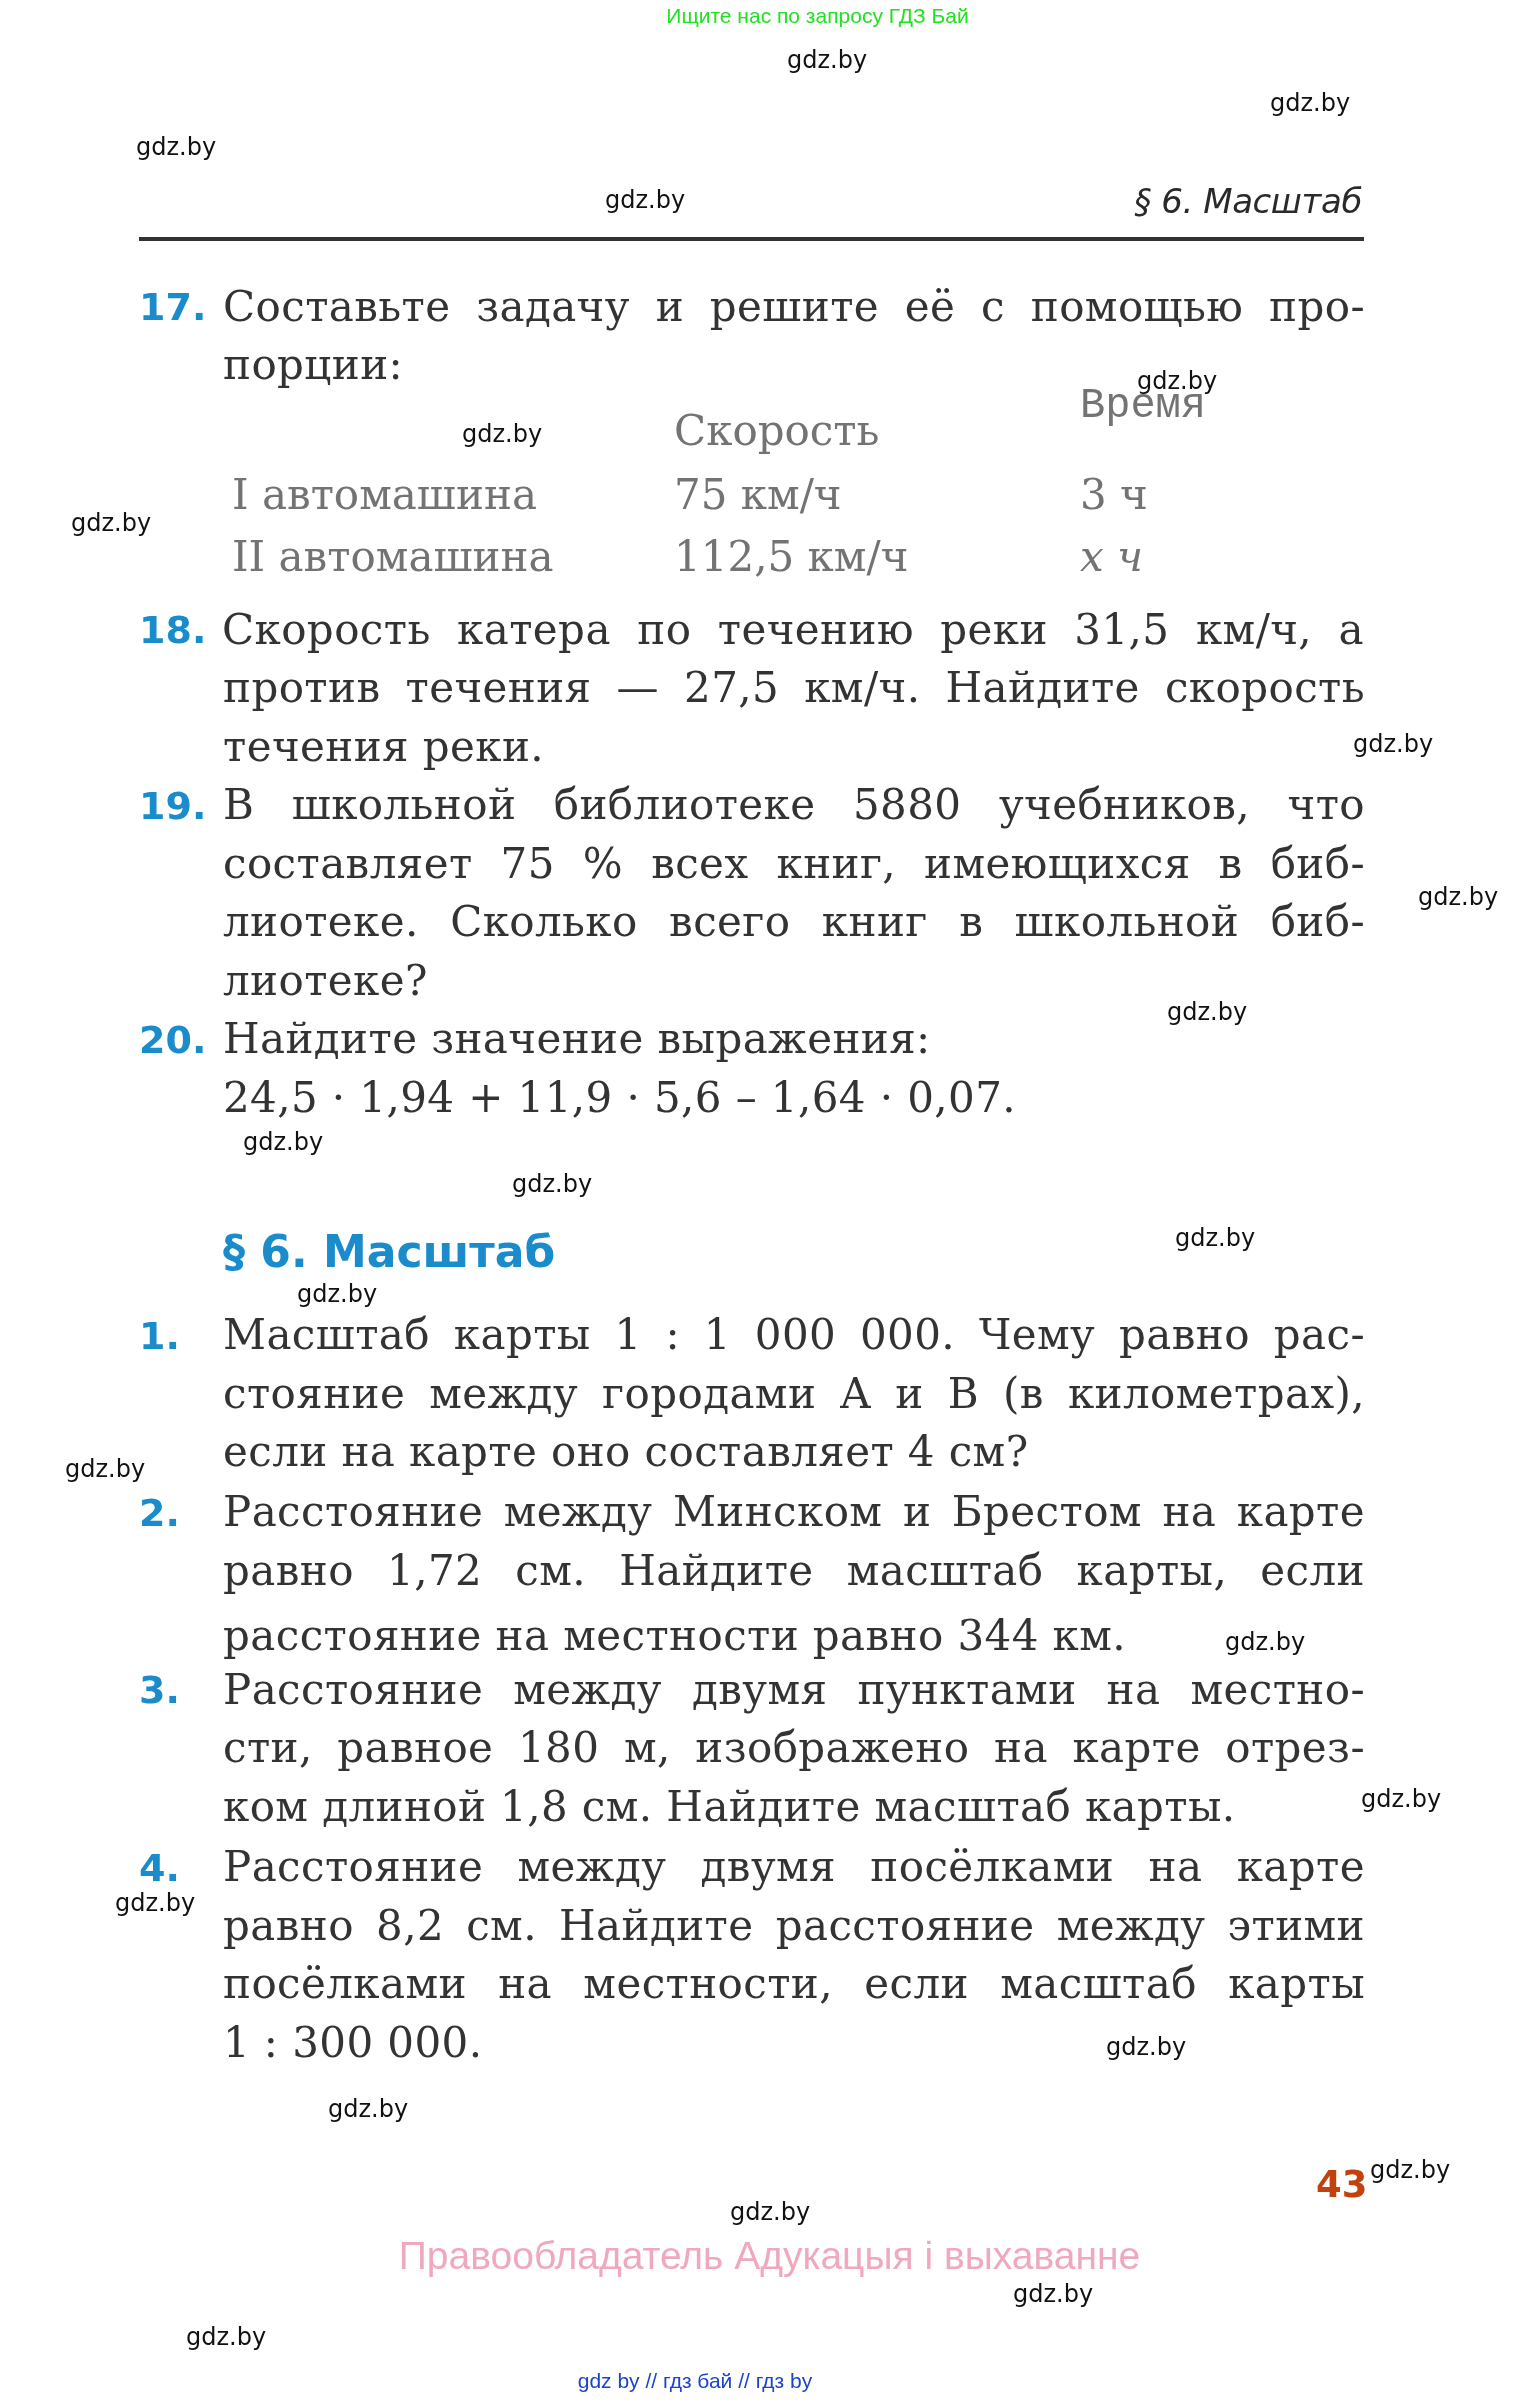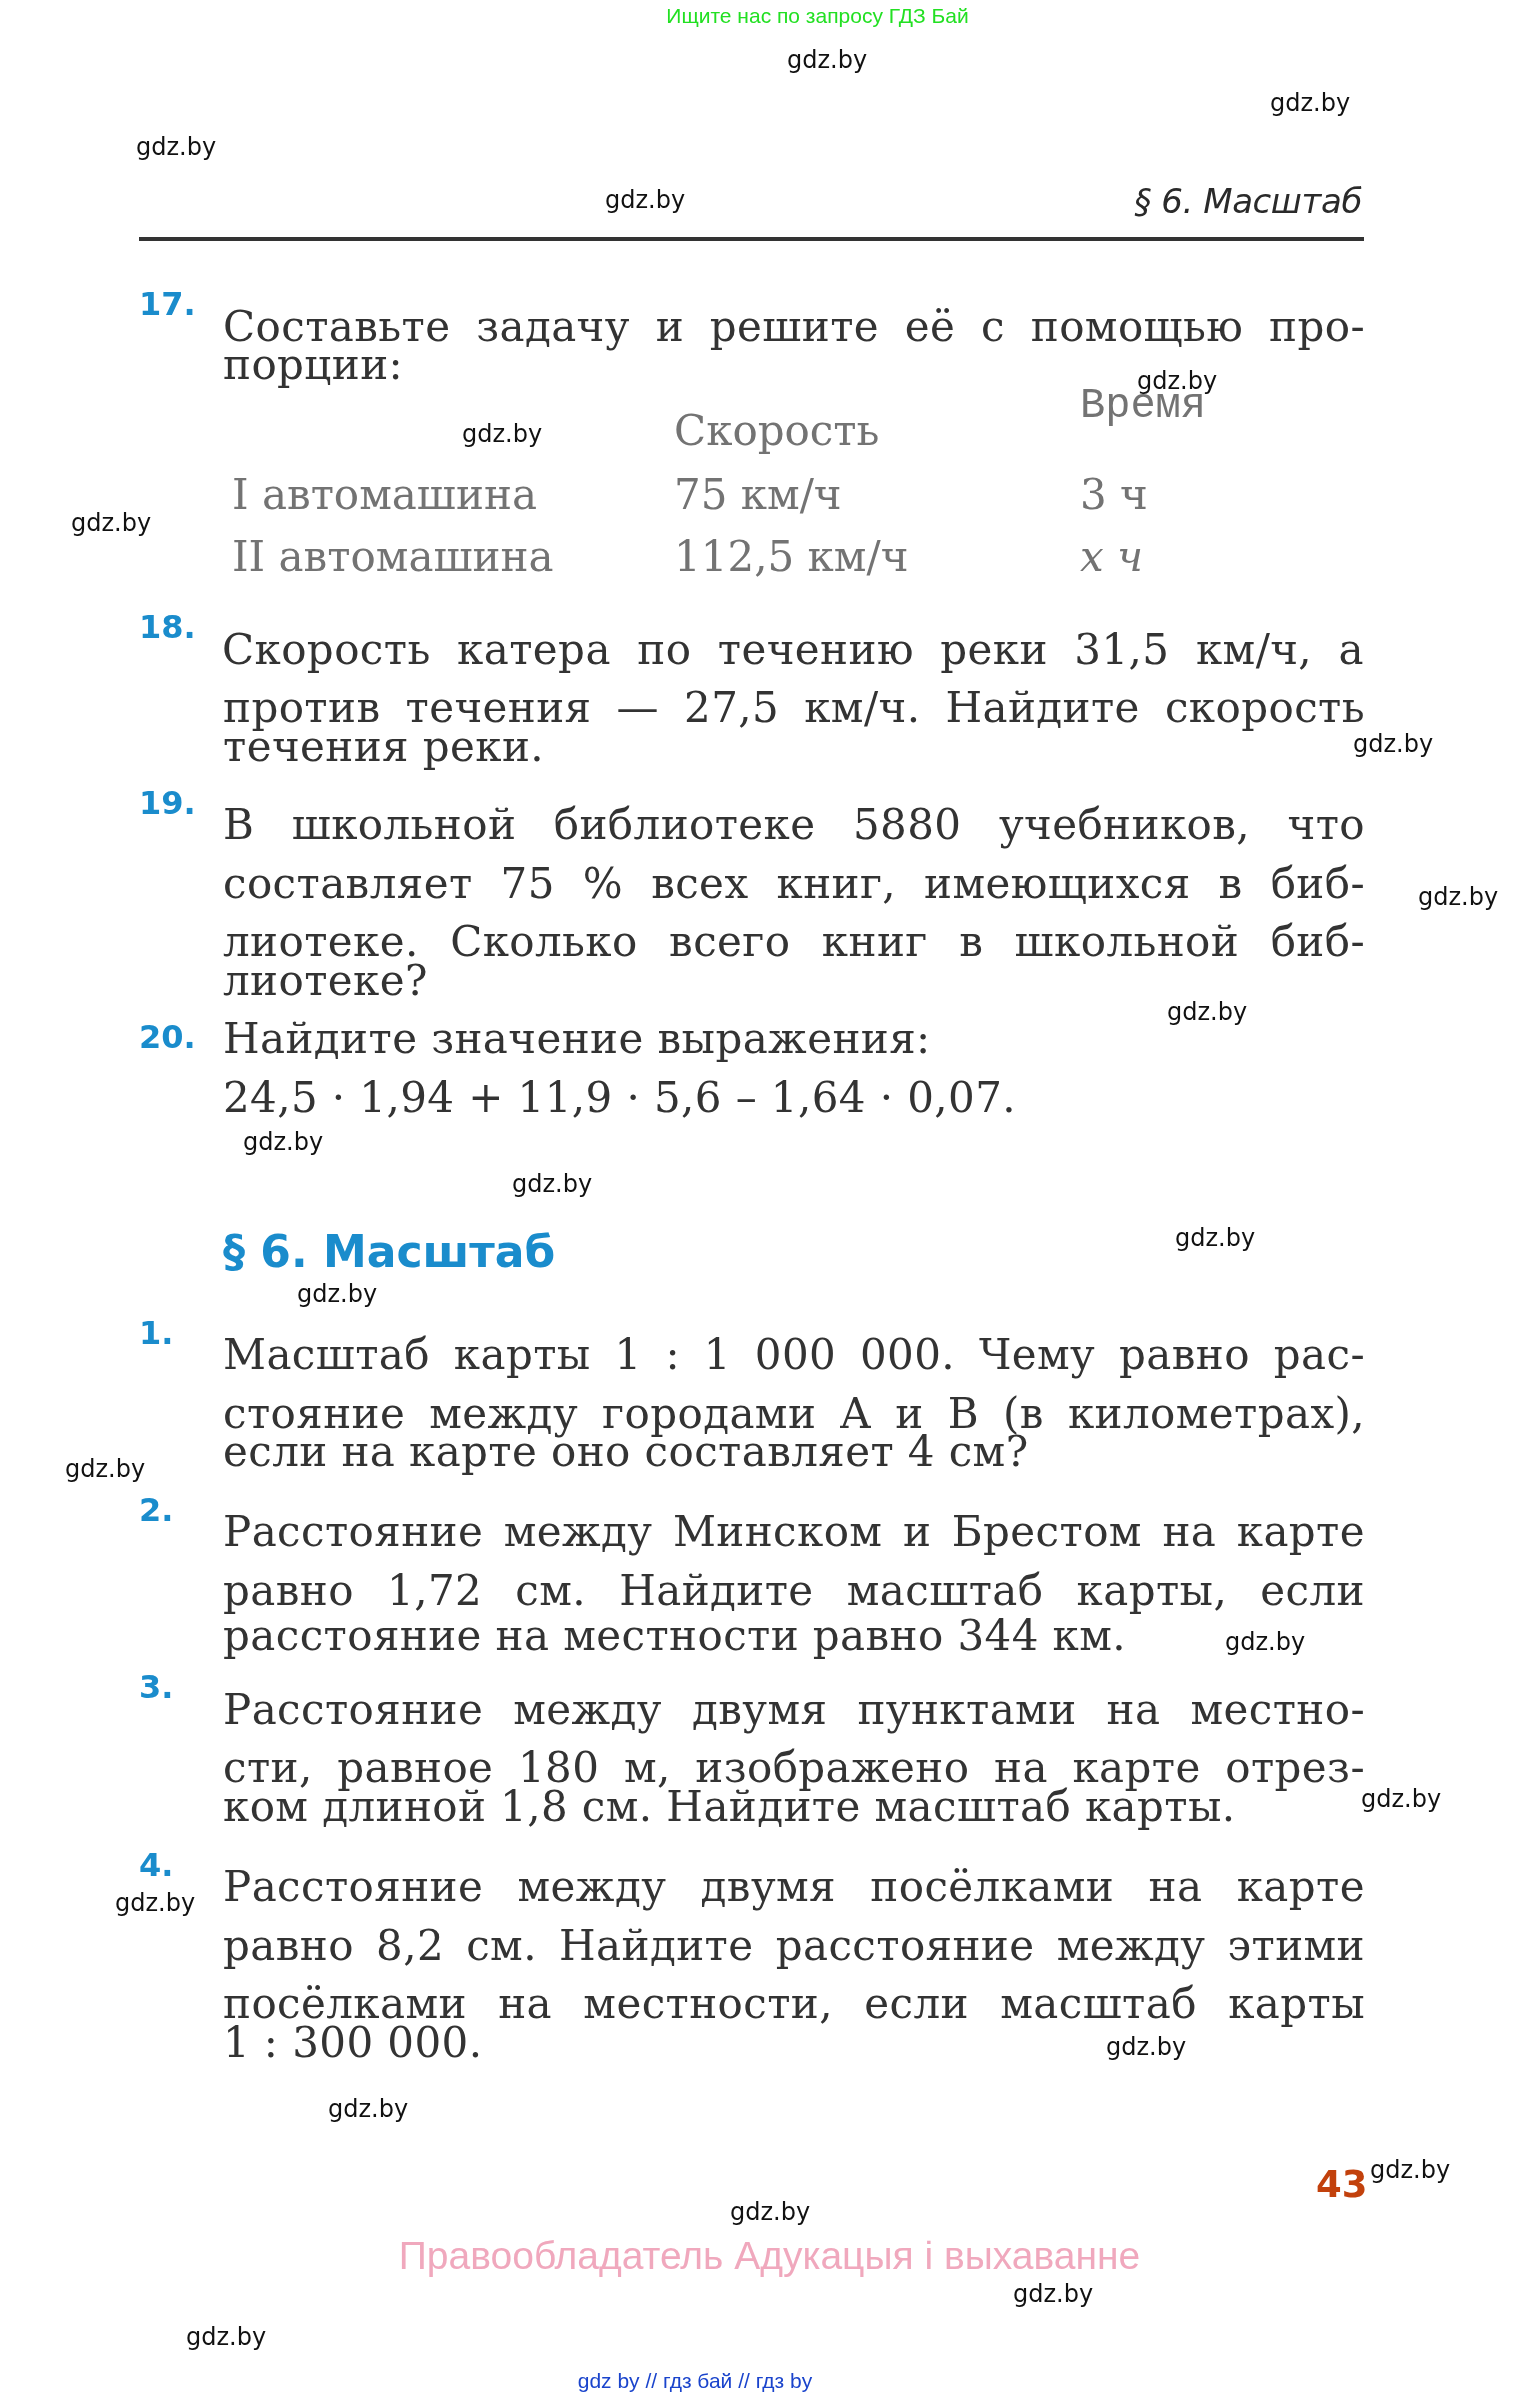--- a/index.html
+++ b/index.html
@@ -3,22 +3,22 @@
 <meta charset="utf-8">
 <style>
   html, body { margin: 0; padding: 0; background: #ffffff; }
   body { width: 1539px; height: 2401px; position: relative; overflow: hidden; }
   .abs { position: absolute; white-space: nowrap; }
   .wm { font-family: "DejaVu Sans", sans-serif; font-size: 24px; color: #111; }
   .top-banner { font-family: "Liberation Sans", sans-serif; font-size: 21px; color: #22e022; left: 0; width: 1539px; text-align: center; top: 3.5px; padding-left: 48px; }
   .running-head { font-family: "DejaVu Sans", sans-serif; font-style: italic; font-size: 34px; color: #2a2a2a; right: 177px; top: 181px; letter-spacing: -0.4px; }
   .rule { position: absolute; left: 139px; top: 237px; width: 1225px; height: 4.4px; background: #333; }
   .line { font-family: "DejaVu Serif", serif; font-size: 42px; color: #333; letter-spacing: 0.4px; }
-  .num { font-family: "DejaVu Sans", sans-serif; font-weight: bold; color: #1a8ccc; font-size: 32px; }
-  .justify { text-align: justify; text-align-last: justify; width: 1142px; margin-top: 20px; }
+  .num { font-family: "DejaVu Sans", sans-serif; font-weight: bold; color: #1a8ccc; font-size: 38px; }
+  .justify { text-align: justify; text-align-last: justify; width: 1142px; }
   .section-title { font-family: "DejaVu Sans", sans-serif; font-weight: bold; color: #1a8ccc; font-size: 44px; }
   .page-number { font-family: "DejaVu Sans", sans-serif; font-weight: bold; font-size: 37px; color: #c2410c; }
   .copyright { font-family: "Liberation Sans", sans-serif; font-size: 39px; color: #f0a8bd; left: 0; width: 1539px; text-align: center; top: 2234px; }
   .footer-links { font-family: "Liberation Sans", sans-serif; font-size: 21px; color: #1a44cc; left: 0; width: 1390px; text-align: center; top: 2369px; }
   .tbl { font-family: "DejaVu Serif", serif; font-size: 42px; color: #737373; }
 </style>
 </head>
 <body>
 
 <div class="abs top-banner">Ищите нас по запросу ГДЗ Бай</div>

